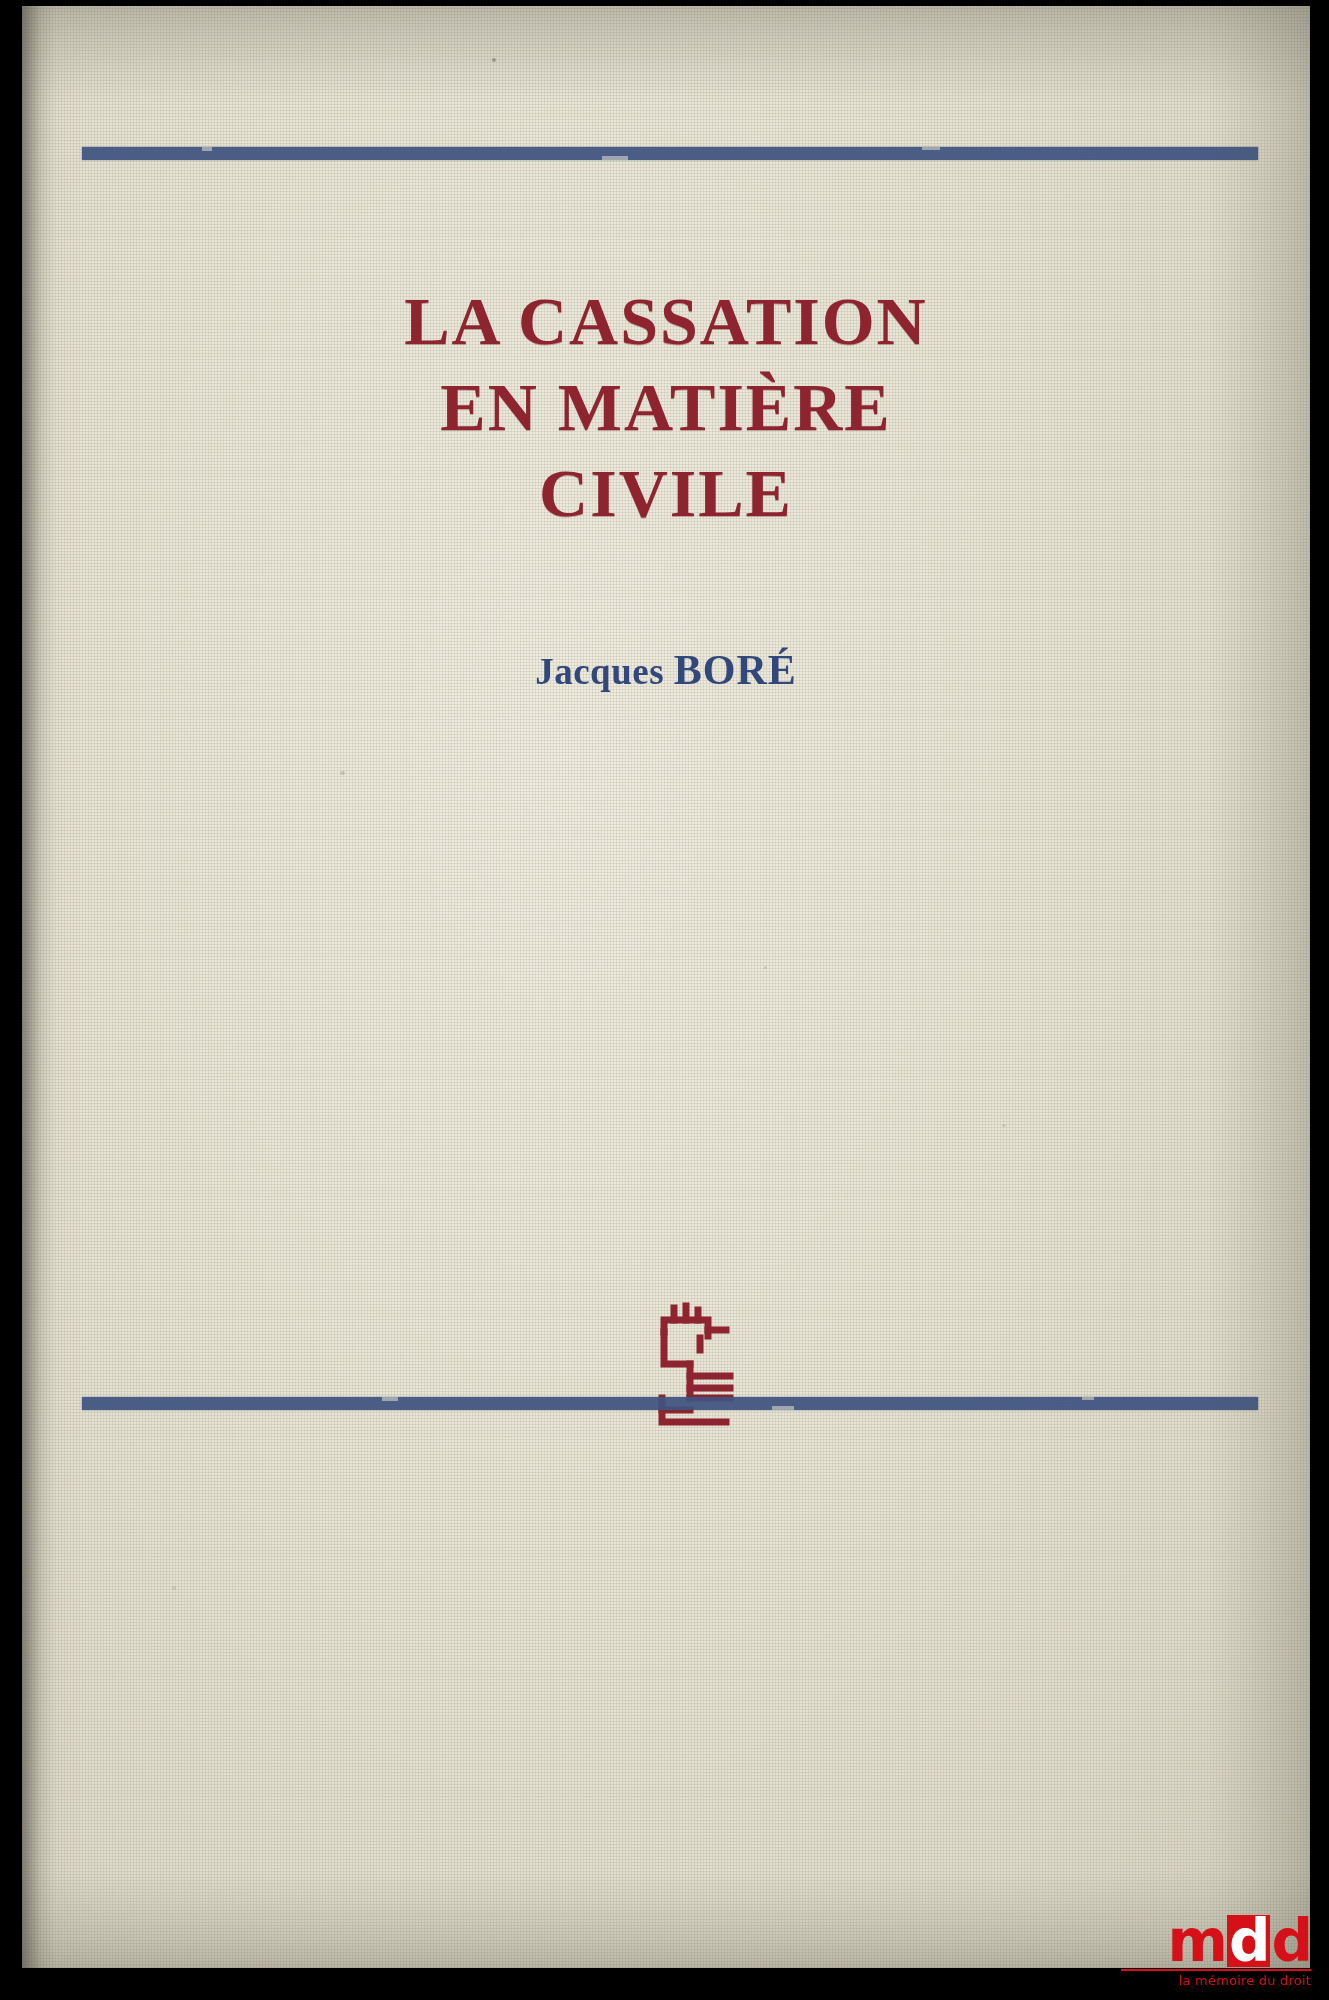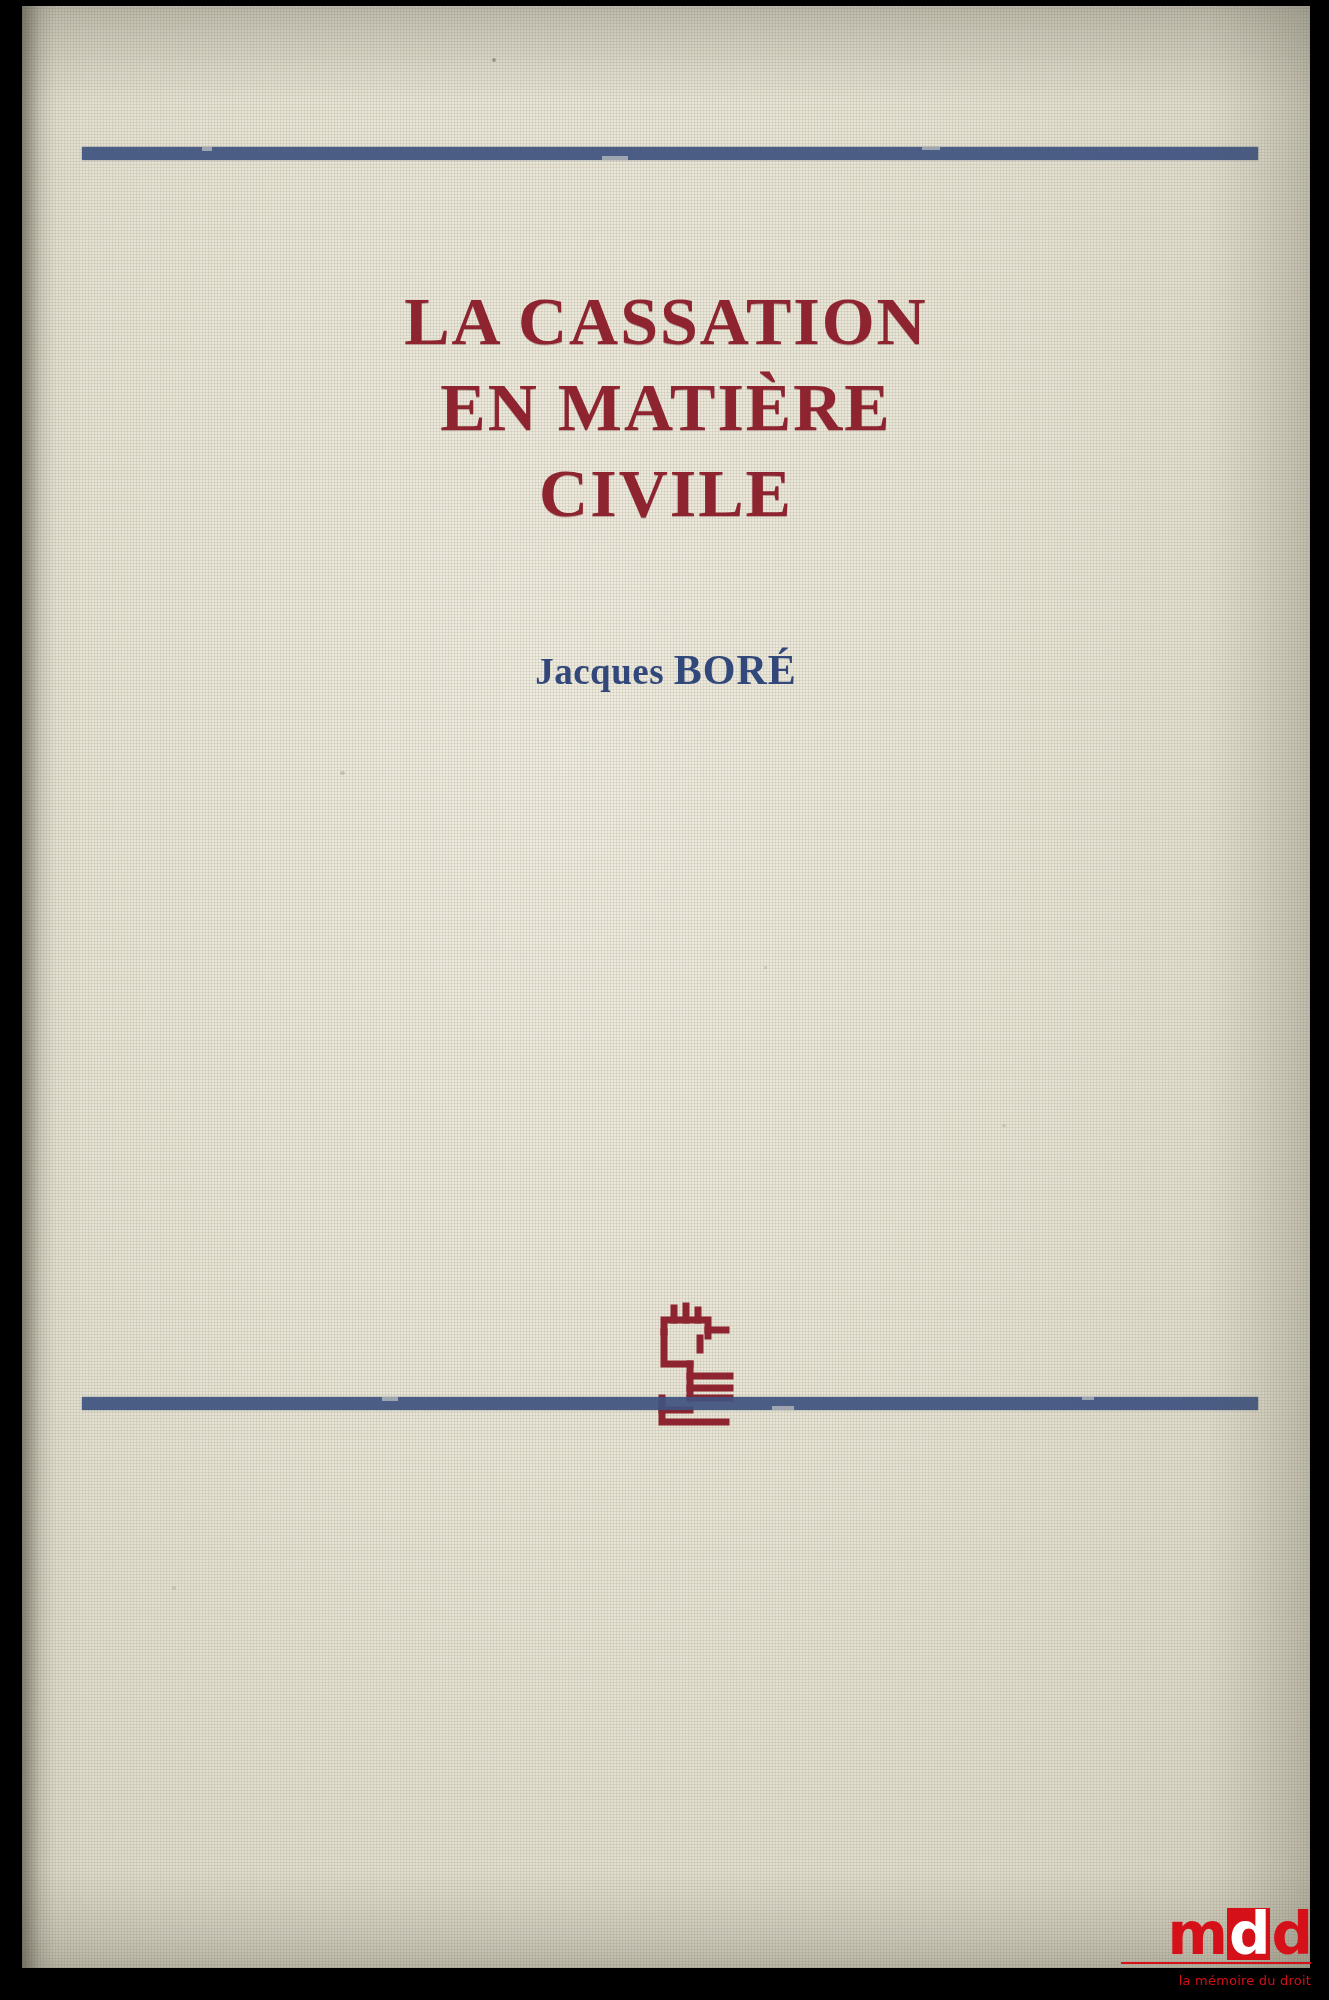--- a/index.html
+++ b/index.html
@@ -157,21 +157,21 @@
     color: #ffffff;
     padding: 0 2px;
     margin: 0 1px;
   }
   #watermark .tagline {
     font-family: "DejaVu Sans", sans-serif;
     font-size: 13px;
     color: #d51019;
     letter-spacing: 0.2px;
     border-top: 2px solid #d51019;
-    padding-top: 9px;
+    padding-top: 2px;
     margin-top: 2px;
   }
 </style>
 </head>
 <body>
 
 <div id="book-cover">
 
   <div class="fleck" style="left:470px; top:52px; width:4px; height:4px;"></div>
   <div class="fleck" style="left:318px; top:765px; width:5px; height:4px; opacity:.5;"></div>

